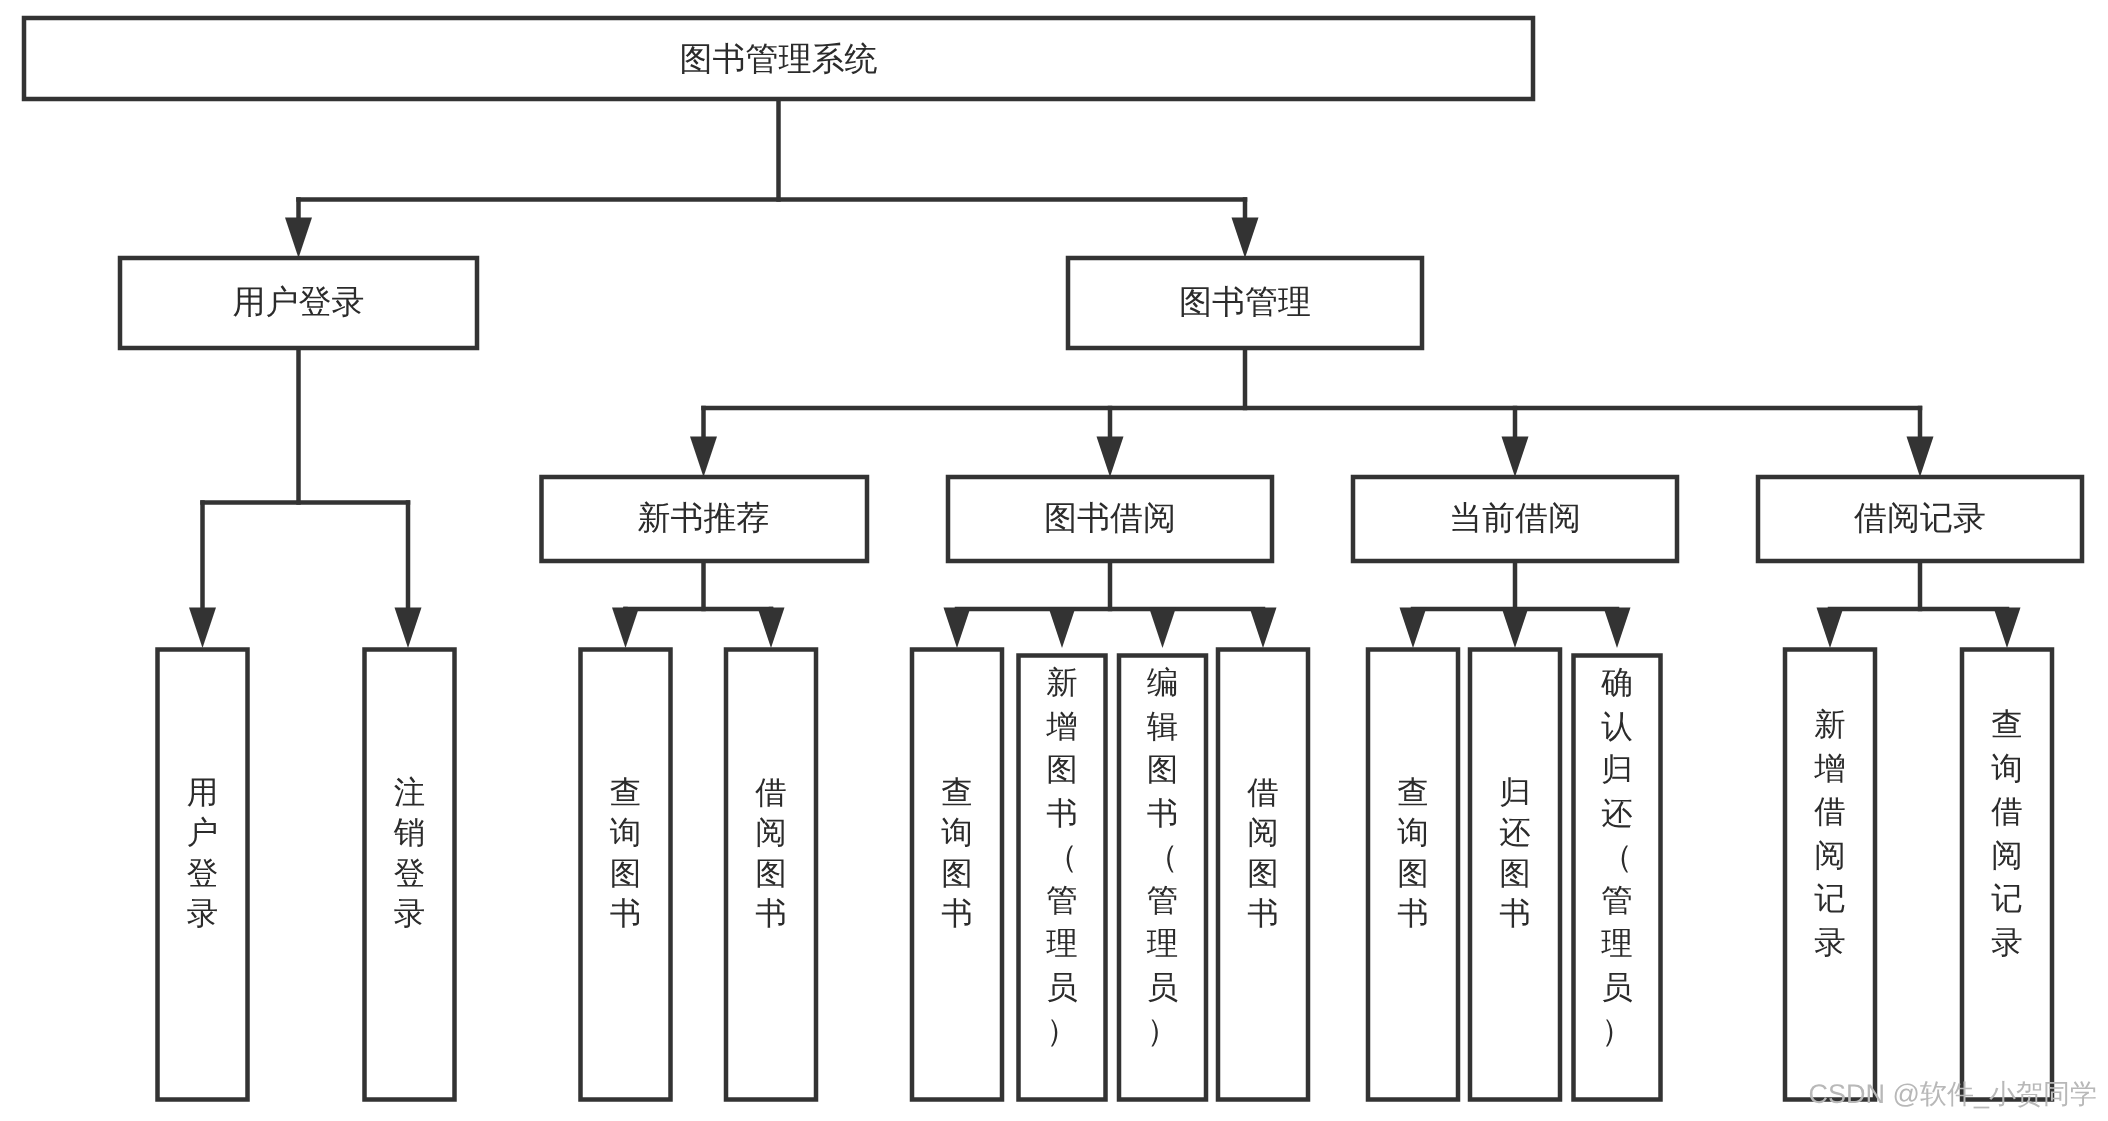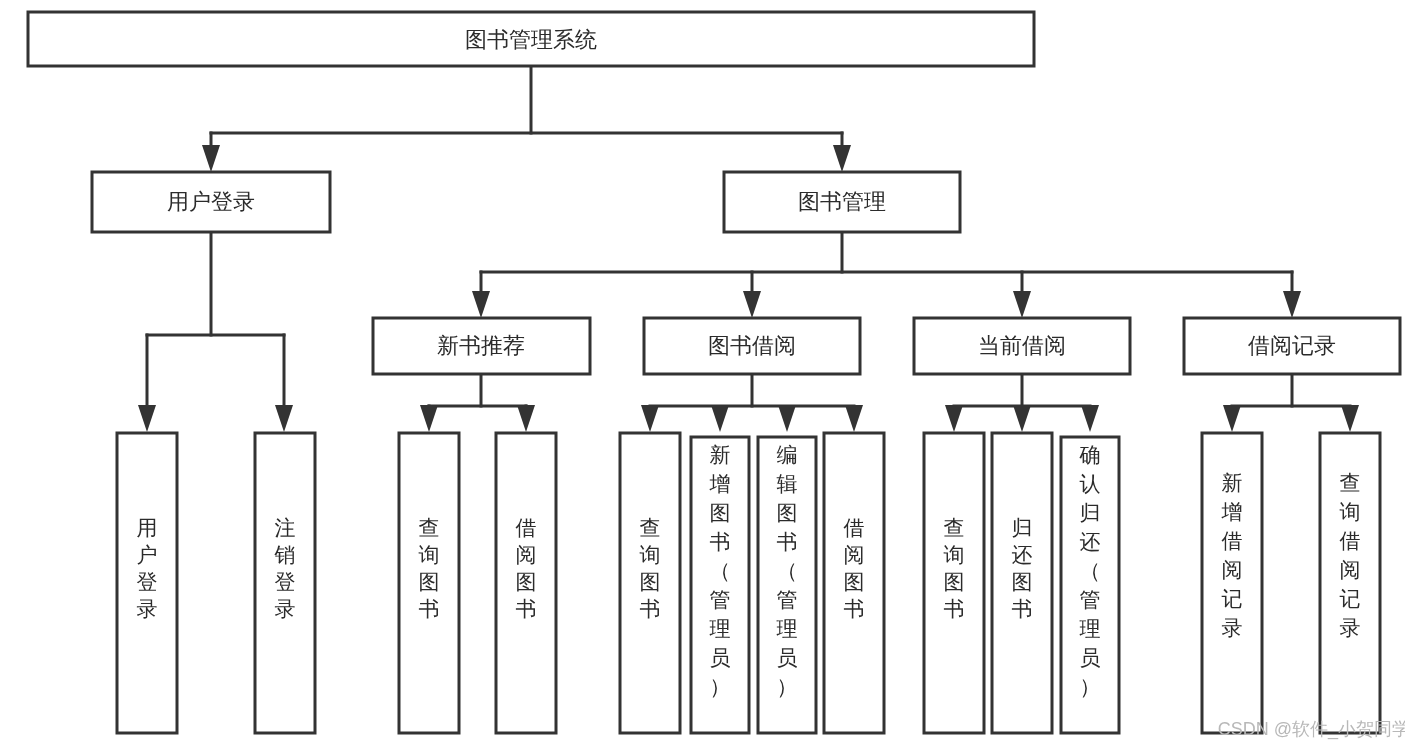--- a/index.html
+++ b/index.html
@@ -9,21 +9,21 @@
   }
   body {
     width: 1405px;
     height: 747px;
     overflow: hidden;
     font-family: "Liberation Sans", "DejaVu Sans", sans-serif;
     position: relative;
   }
   #diagram-root {
     position: absolute;
-    left: 12px;
+    left: 0;
     top: 0;
     width: 1372px;
     height: 747px;
   }
   svg.diagram {
     display: block;
     width: 1405px;
     height: 747px;
   }
   .node-box {

